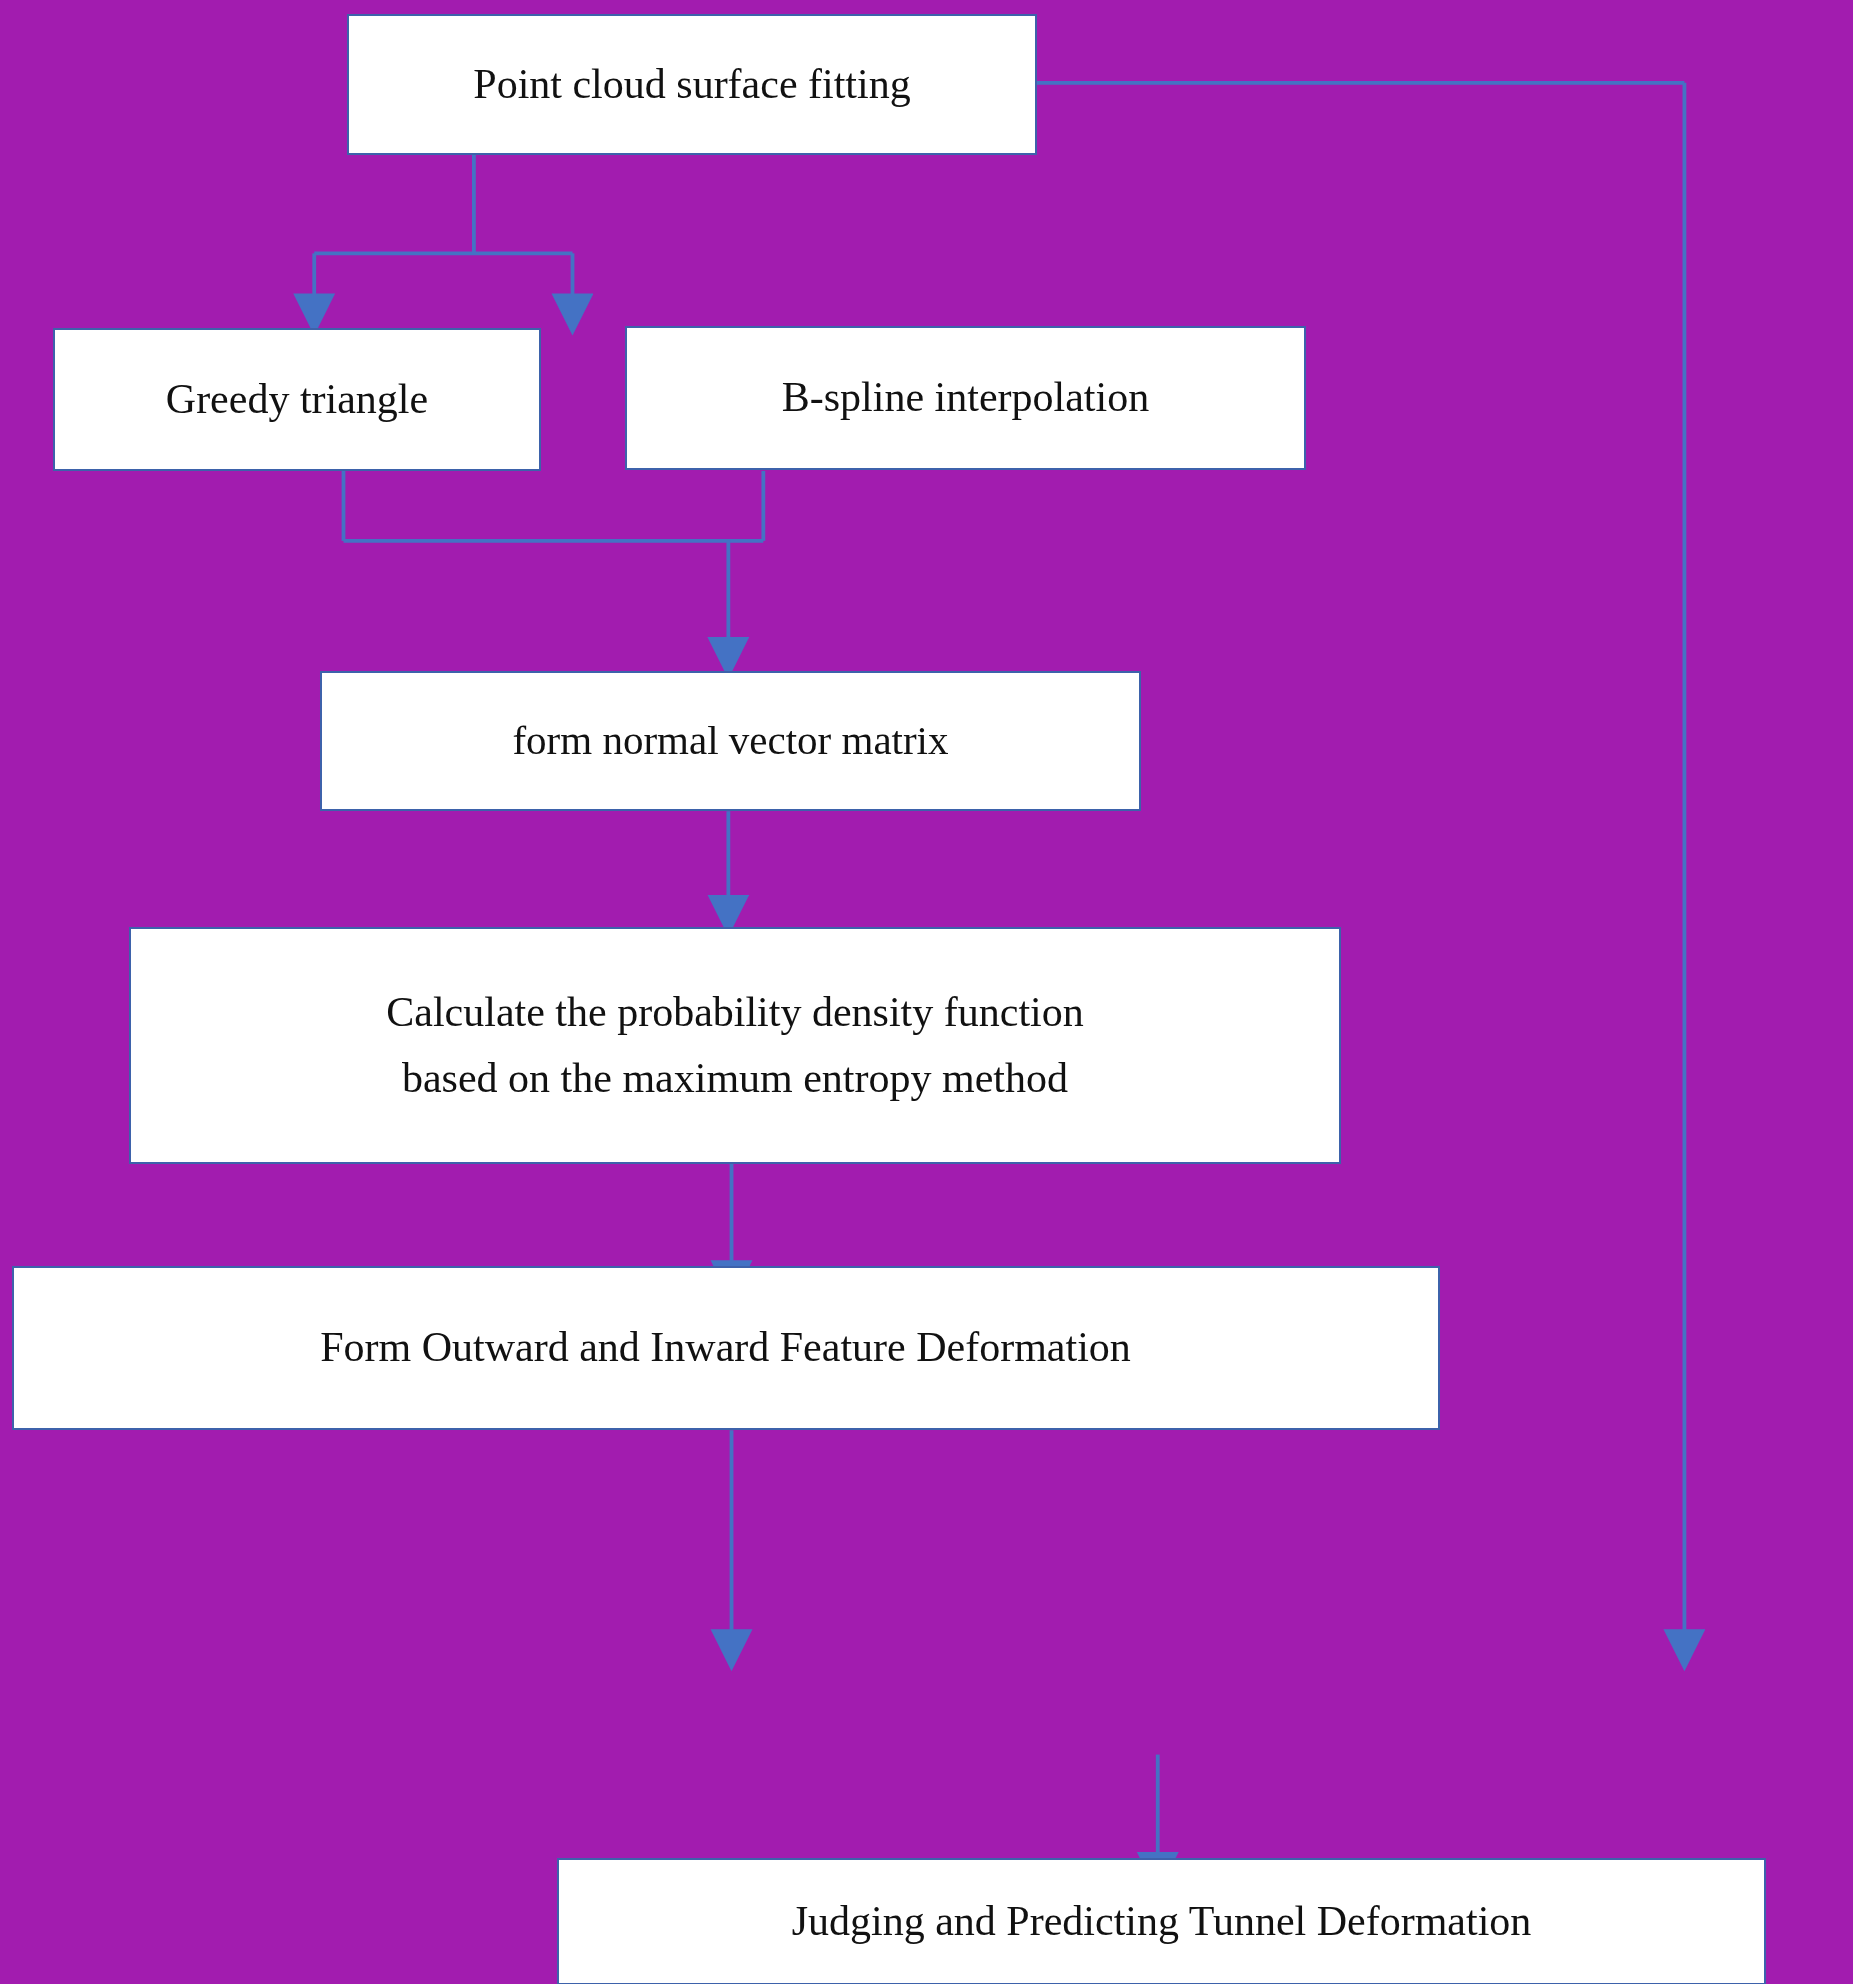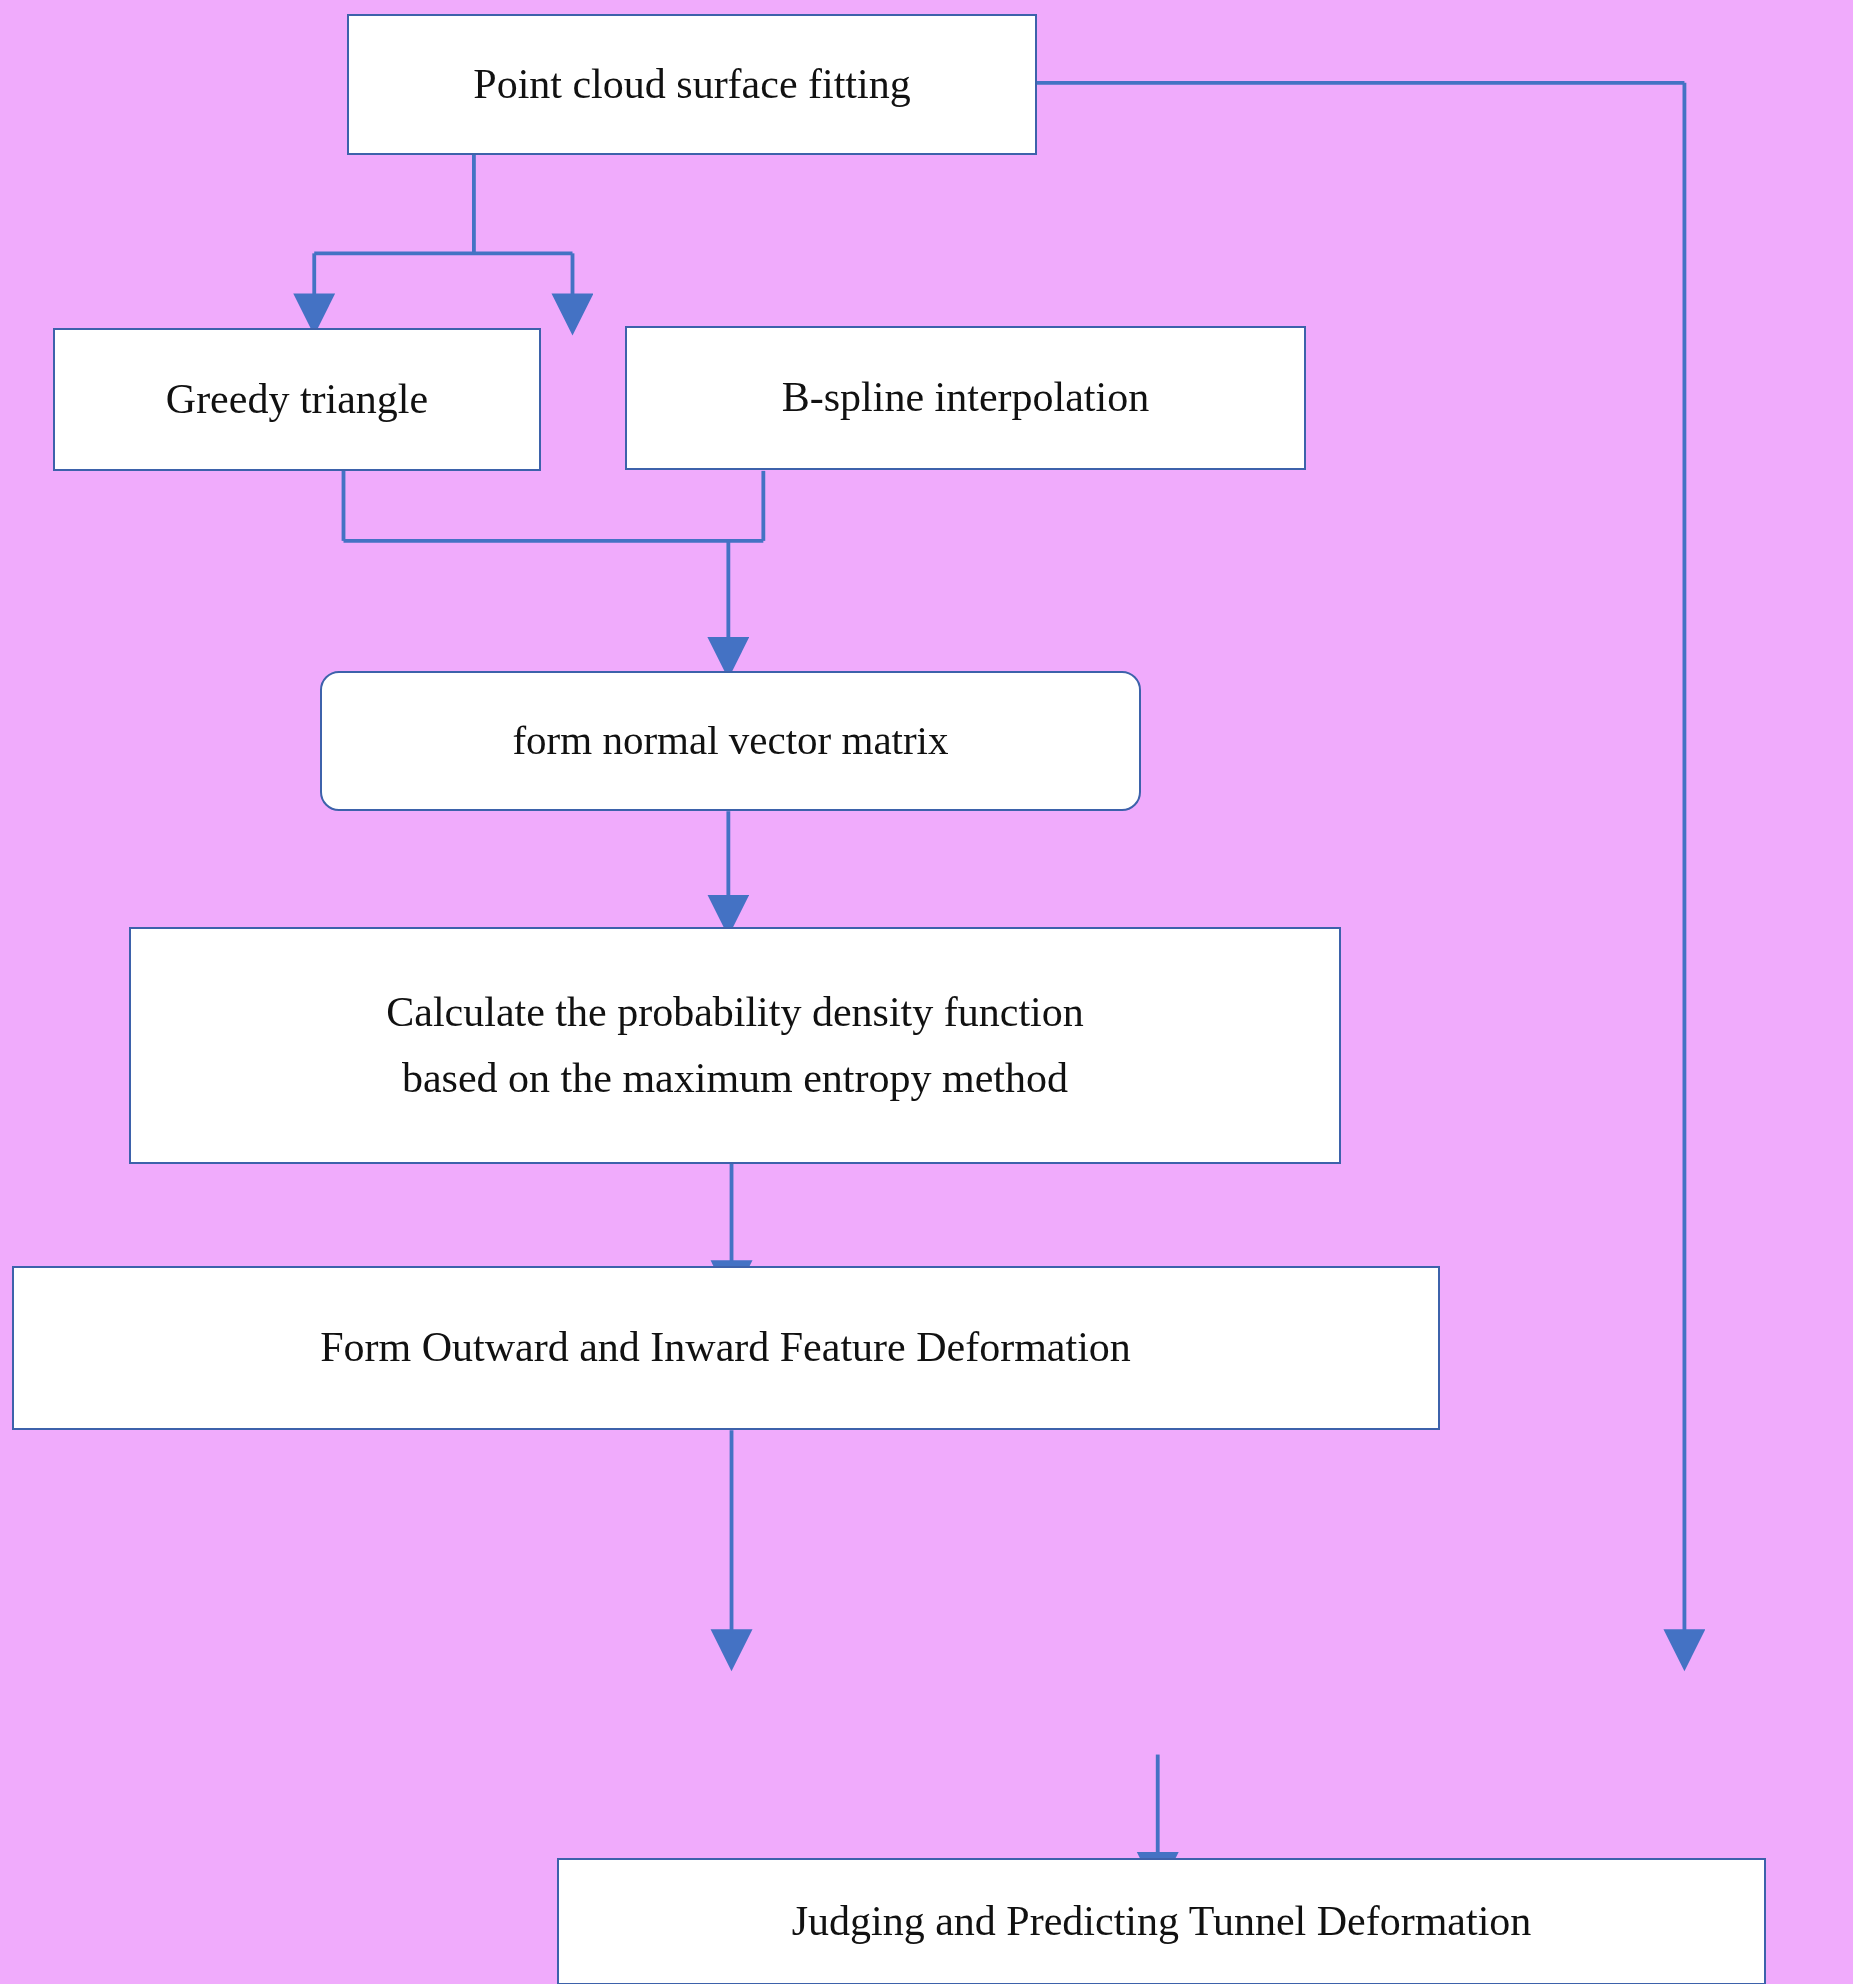--- a/index.html
+++ b/index.html
@@ -4,21 +4,21 @@
 <style>
   html, body {
     margin: 0;
     padding: 0;
     background: #ffffff;
   }
   #canvas {
     position: relative;
     width: 1853px;
     height: 1985px;
-    background: #f0abfc;
+    background: #a21caf;
     overflow: hidden;
     font-family: "Liberation Serif", "DejaVu Serif", serif;
   }
   .node {
     position: absolute;
     box-sizing: border-box;
     background: #ffffff;
     border: 2.5px solid #3d62ab;
     display: flex;
     align-items: center;
@@ -97,21 +97,21 @@
   </div>
 
   <div class="node" style="left:53px; top:328px; width:488px; height:143px; font-size:42px;">
     <span class="label">Greedy triangle</span>
   </div>
 
   <div class="node" style="left:625px; top:326px; width:681px; height:144px; font-size:42px;justify-content:center;">
     <span class="label">B-spline interpolation</span>
   </div>
 
-  <div class="node" style="left:320px; top:671px; width:821px; height:140px; font-size:41px;border-radius:19px;">
+  <div class="node" style="left:320px; top:671px; width:821px; height:140px; font-size:41px;">
     <span class="label">form normal vector matrix</span>
   </div>
 
   <div class="node" style="left:129px; top:927px; width:1212px; height:237px; font-size:42px;">
     <span class="label">
       <span class="ln">Calculate the probability density function</span>
       <span class="ln">based on the maximum entropy method</span>
     </span>
   </div>
 

